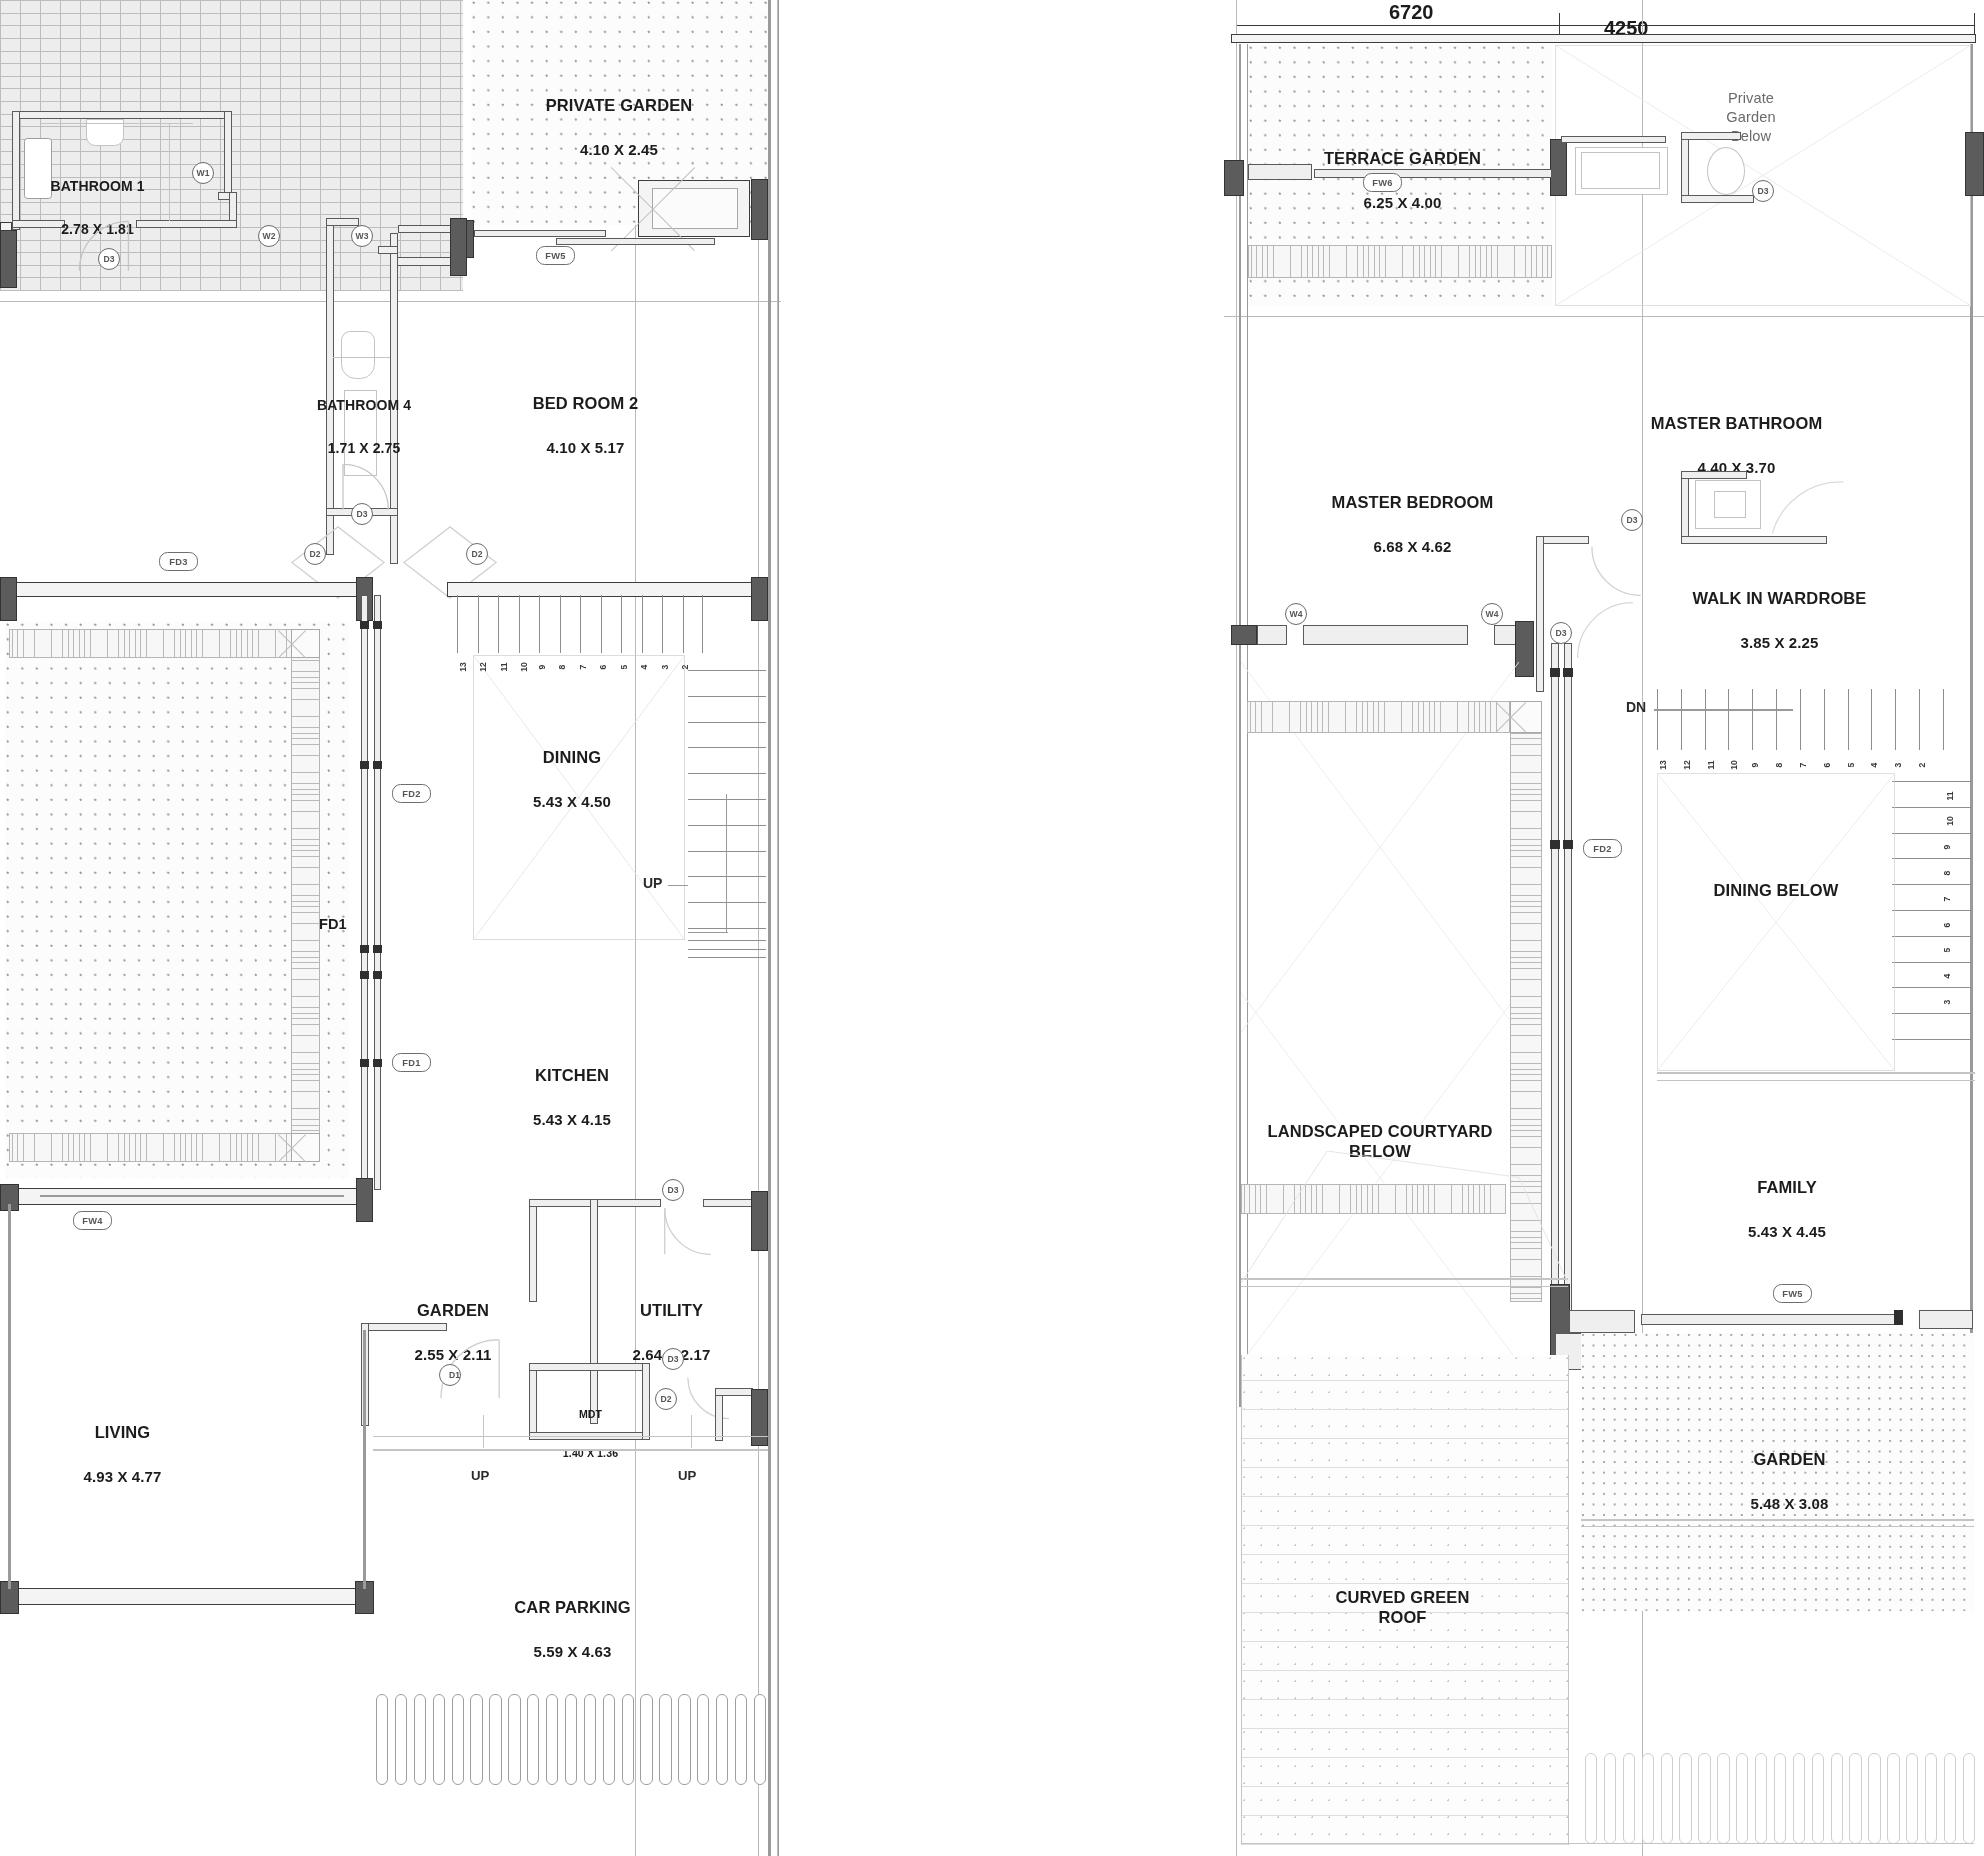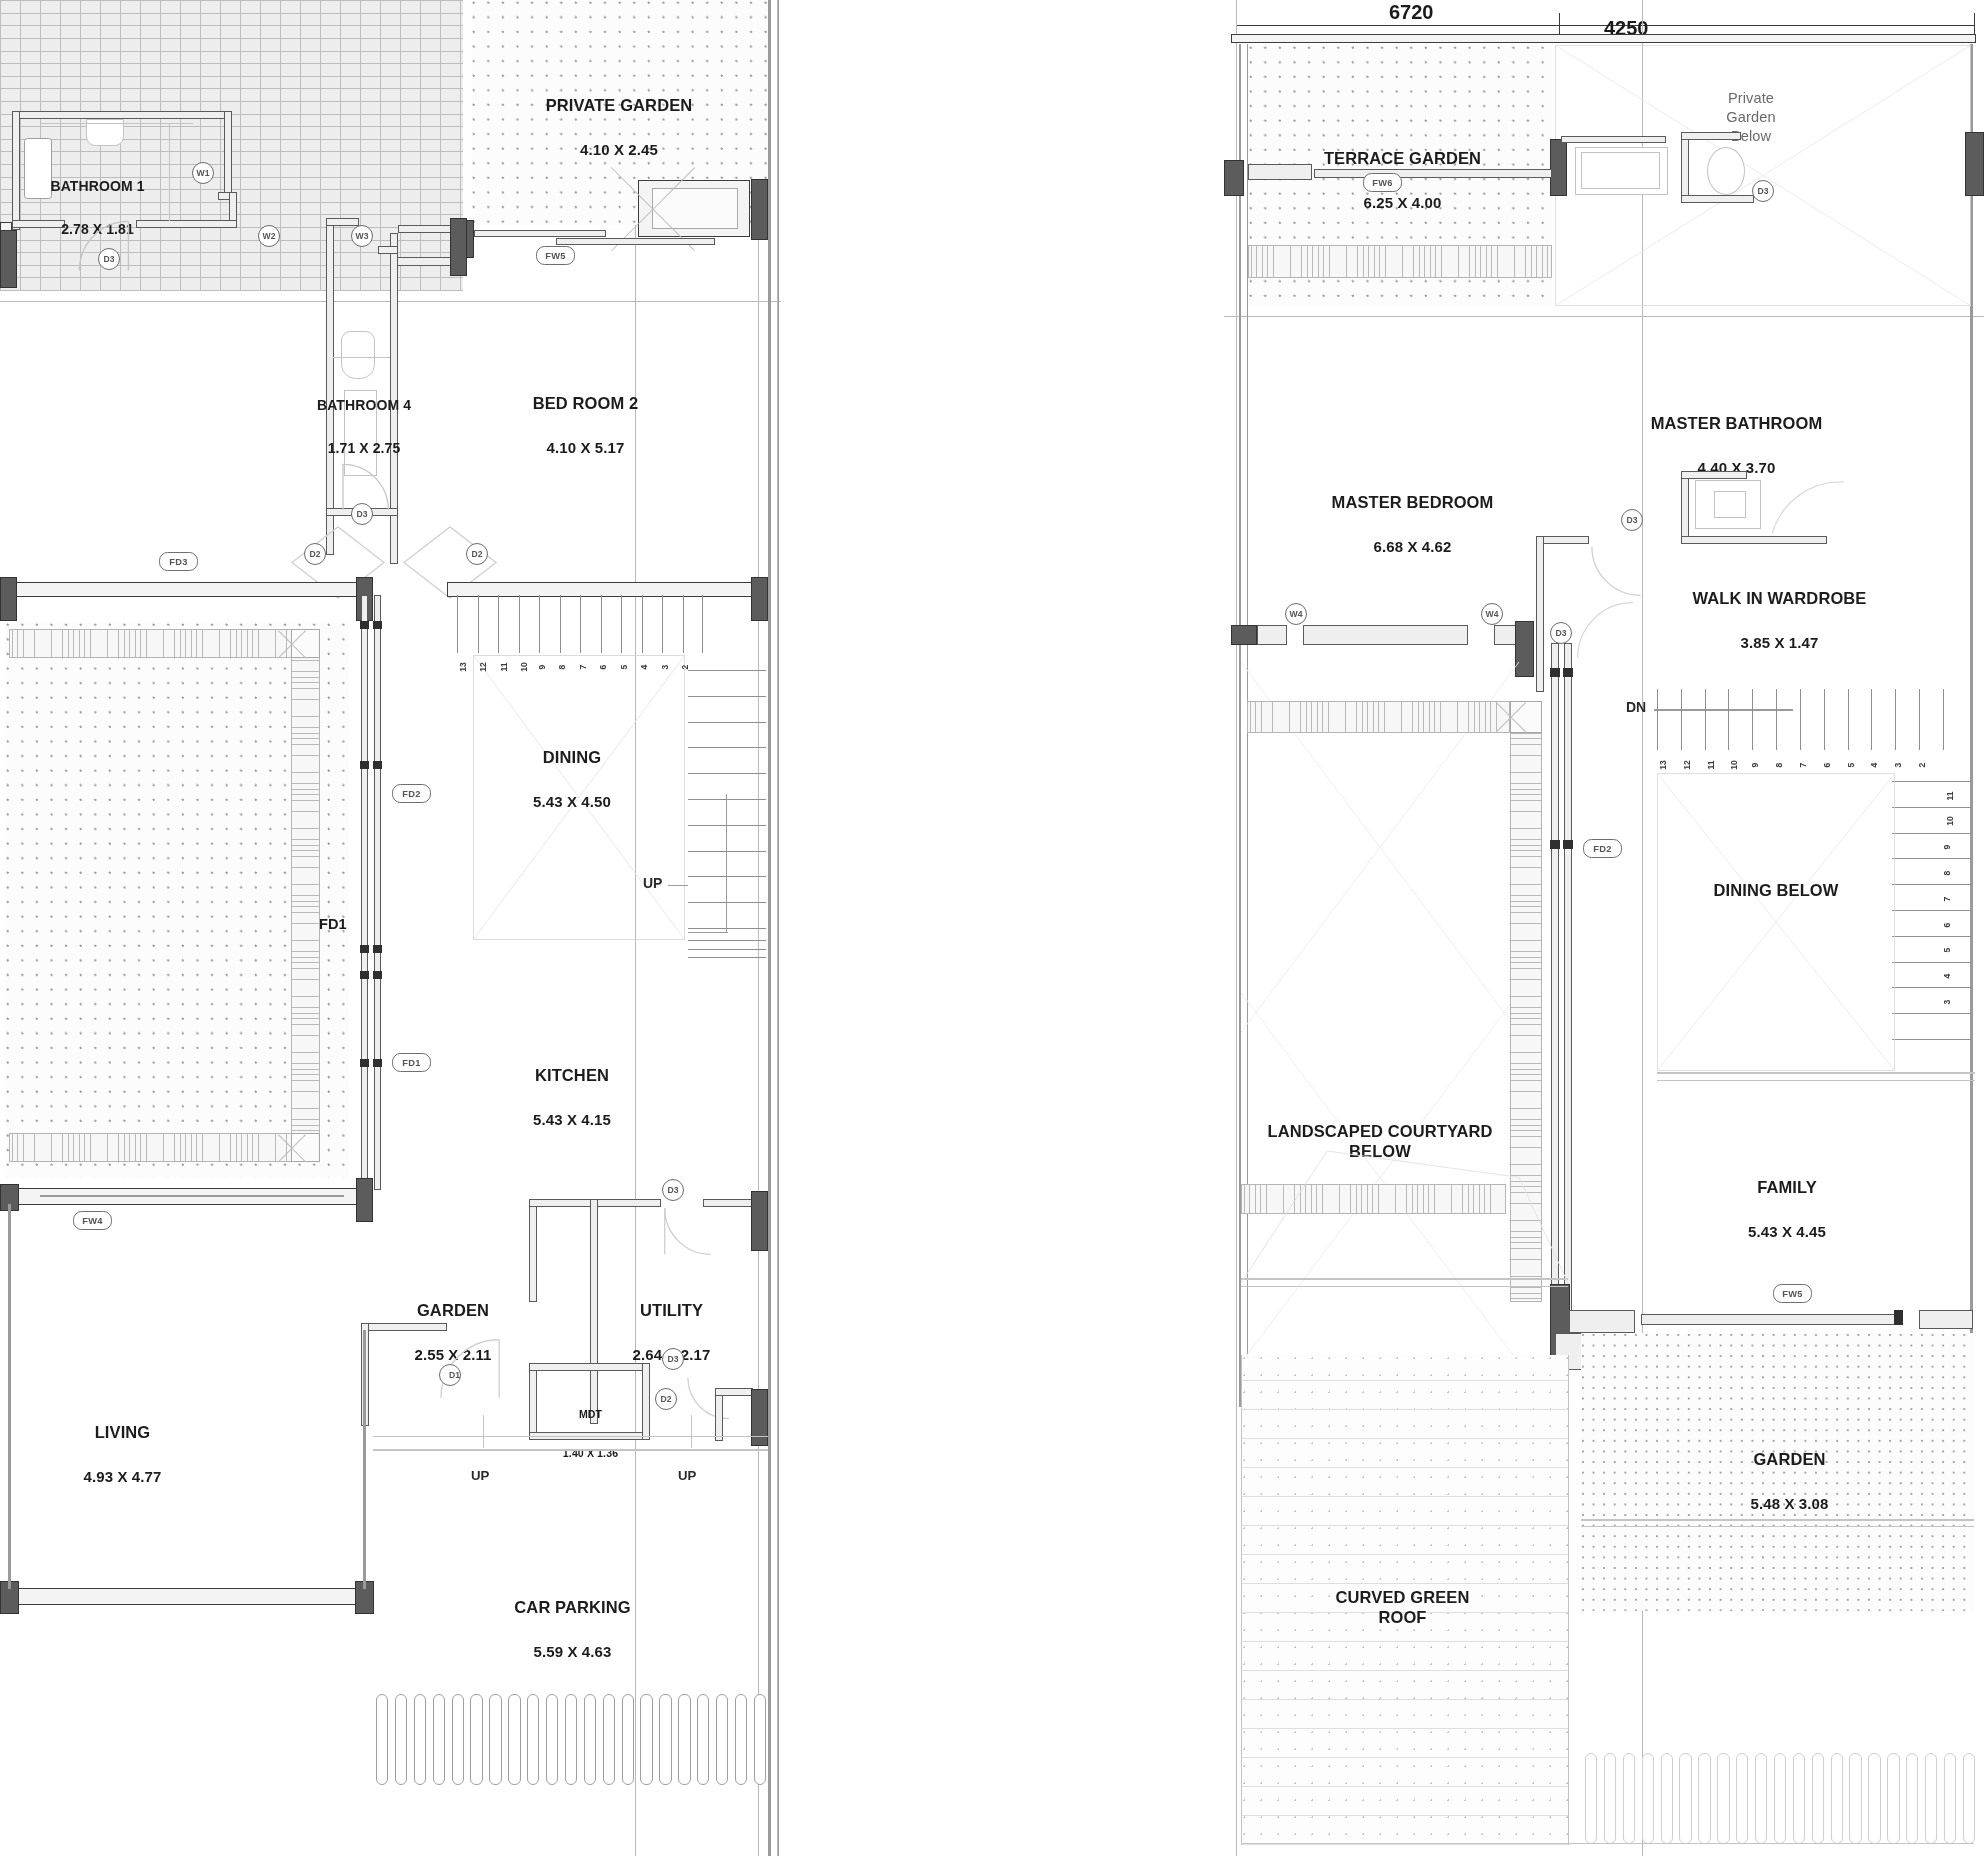--- a/index.html
+++ b/index.html
@@ -521,21 +521,21 @@
         <path d="M4 4 A74 74 0 0 0 78 78" fill="none" stroke="#d1d1d1" stroke-width="2"></path>
       </svg>
   </div>
   <div class="swing" style="left:543px;top:478px;">
     <svg width="79" height="58" viewBox="0 0 120 88">
         <path d="M116 6 A108 108 0 0 0 8 84" fill="none" stroke="#dcdcdc" stroke-width="2"></path>
       </svg>
   </div>
   <div class="lbl" style="left:423px;top:562px;width:265px;">
     <span class="n">WALK IN WARDROBE</span>
-    <span class="d">3.85 X 1.47</span>
+    <span class="d">3.85 X 2.25</span>
   </div>
 
   <div class="ctag" style="left:61px;top:603px;">
       <span>W4</span>
     </div>
   <div class="ctag" style="left:257px;top:603px;">
       <span>W4</span>
     </div>
   <div class="col" style="left:6.6px;top:625px;width:26.5px;height:20px;"></div>
   <div class="wall-light" style="left:33px;top:625px;width:30px;height:20px;"></div>

